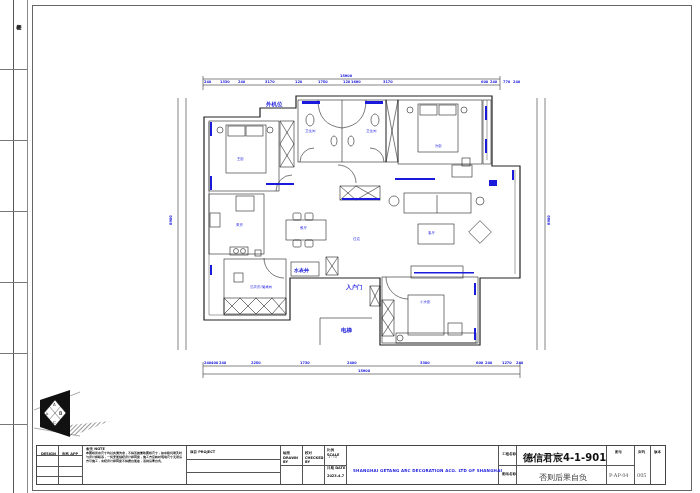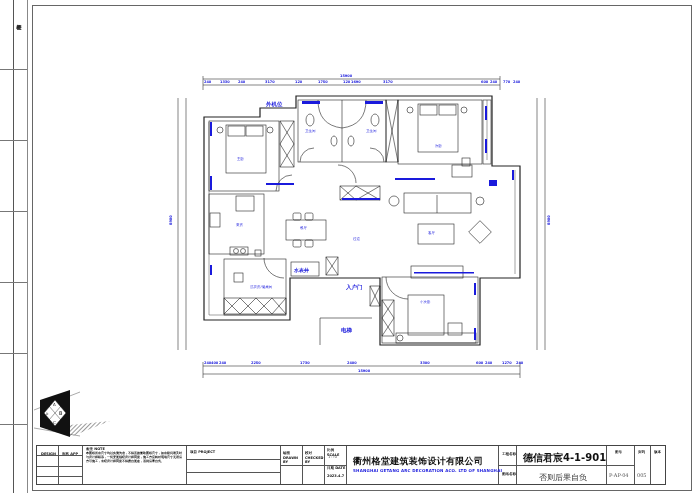--- a/index.html
+++ b/index.html
@@ -305,21 +305,20 @@
   <div class="tb-cell" style="left:266px;width:22px;">
     <div class="tiny" style="position:absolute;top:5px;left:2px;">校对 CHECKED BY</div>
   </div>
   <div class="tb-cell" style="left:288px;width:22px;">
     <div class="tiny" style="position:absolute;top:2px;left:2px;">比例 SCALE</div>
     <div class="code" style="position:absolute;top:8px;left:3px;font-size:4px;">1:70</div>
     <div class="tiny" style="position:absolute;top:20px;left:2px;">日期 DATE</div>
     <div class="tiny" style="position:absolute;top:28px;left:2px;">2023.4.7</div>
   </div>
   <div class="tb-cell" style="left:310px;width:152px;">
-    <div class="company-cn" style="position:absolute;top:9px;left:6px;">衢州格堂建筑装饰设计有限公司</div>
     <div class="company-en" style="position:absolute;top:22px;left:6px;">SHANGHAI GETANG ARC DECORATION  ACO. LTD OF SHANGHAI</div>
   </div>
   <div class="tb-cell" style="left:462px;width:18px;">
     <div class="tiny" style="position:absolute;top:6px;left:3px;">工程名称</div>
     <div class="tiny" style="position:absolute;top:26px;left:3px;">图纸名称</div>
   </div>
   <div class="tb-cell" style="left:480px;width:90px;">
     <div class="proj-title" style="position:absolute;top:5px;left:6px;">德信君宸4-1-901</div>
     <div class="drawing-title" style="position:absolute;top:26px;left:22px;">否则后果自负</div>
   </div>

